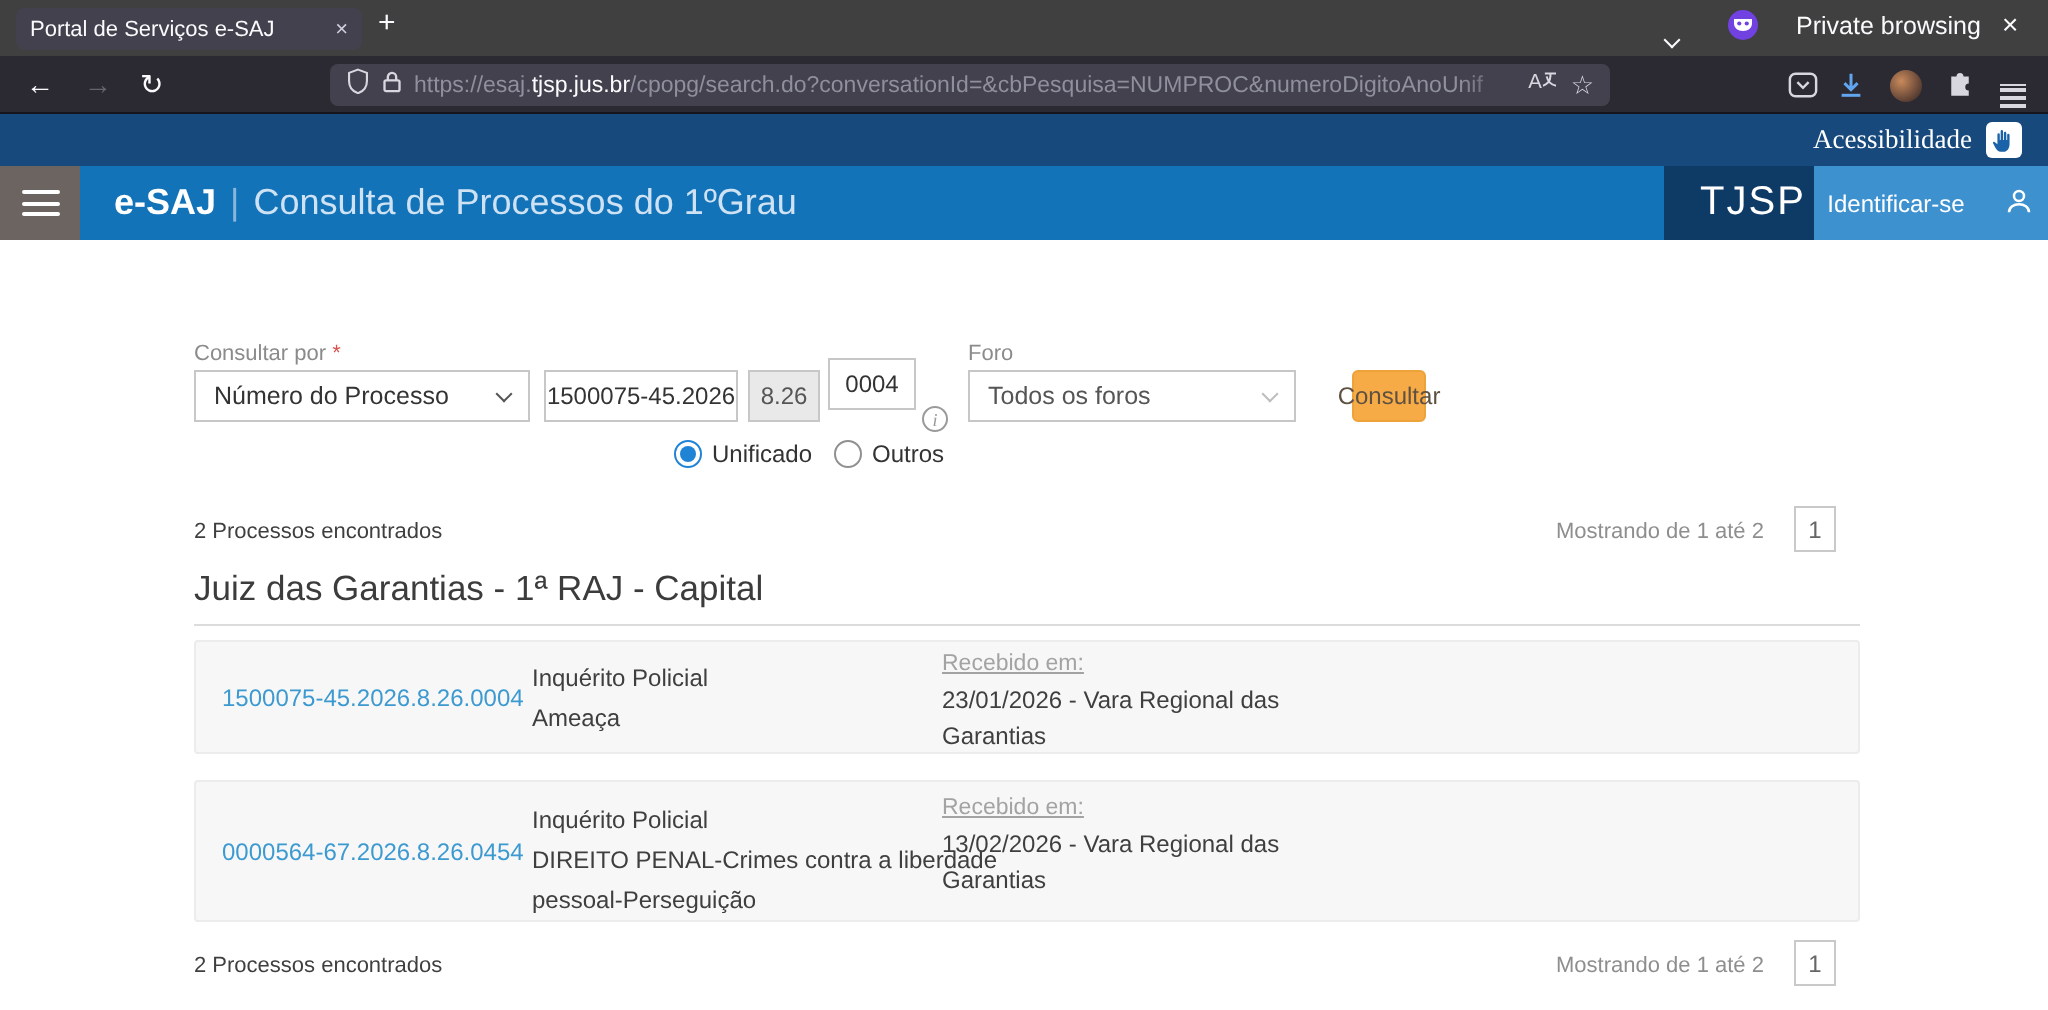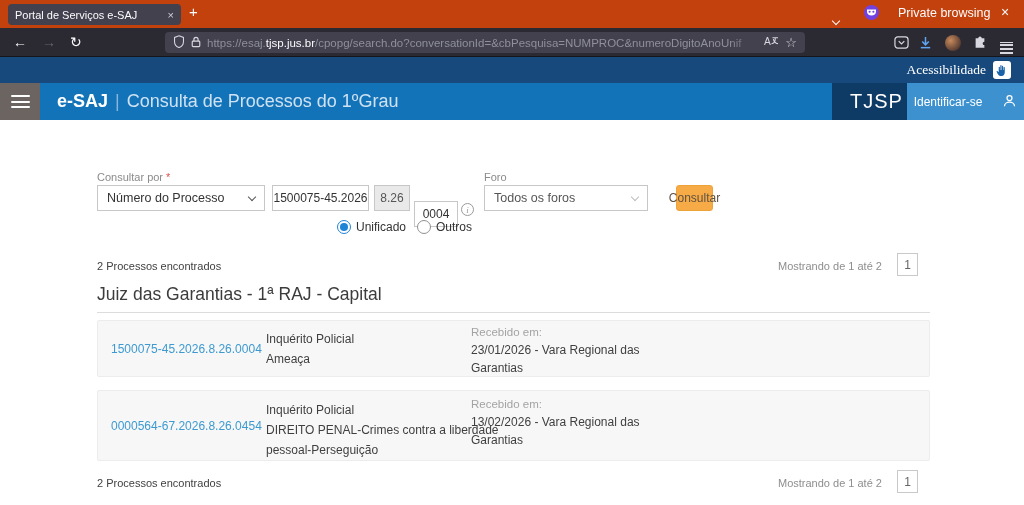--- a/index.html
+++ b/index.html
@@ -1,21 +1,21 @@
 <!DOCTYPE html>
 <html><head>
 <meta charset="utf-8">
 <style>
   * { margin:0; padding:0; box-sizing:border-box; }
   html,body { width:1024px; height:505px; overflow:hidden; background:#fff;
               font-family:"Liberation Sans", sans-serif; }
   #stage { position:relative; width:1024px; height:505px; background:#fff; }
 
   
-  #tabbar { position:absolute; left:0; top:0; width:1024px; height:28px; background:#c2410c; }
+  #tabbar { position:absolute; left:0; top:0; width:1024px; height:28px; background:#404040; }
   .tab { position:absolute; left:8px; top:4px; width:173px; height:21px; background:#42414d;
          border-radius:4px; color:#fbfbfe; font-size:11px; display:flex; align-items:center;
          padding:0 7px; gap:6px; }
   .tab-title { flex:1; white-space:nowrap; overflow:hidden; }
   .tab-close { color:#cfcede; font-size:11px; cursor:default; }
   .newtab { position:absolute; left:189px; top:3px; color:#fbfbfe; font-size:15px; }
   .tabs-chev { position:absolute; left:833px; top:10px; color:#fbfbfe; }
   .chev { display:inline-block; width:6px; height:6px; border-right:1.5px solid currentColor;
           border-bottom:1.5px solid currentColor; transform:rotate(45deg); }
   .private-badge { position:absolute; left:864px; top:5px; display:flex; align-items:center;
@@ -101,21 +101,21 @@
               color:#666; }
   .group-title { position:absolute; left:97px; top:121px; width:833px; font-size:17.5px;
                  color:#3c3c3c; padding-bottom:7px; border-bottom:1px solid #dcdcdc; }
   .card { position:absolute; left:97px; width:833px; background:#f7f7f7; border:1px solid #ececec;
           border-radius:2px; }
   .proc-link { position:absolute; left:13px; top:50%; transform:translateY(-50%); font-size:12px;
                color:#3d9ad1; }
   .class-col { position:absolute; left:168px; width:255px; font-size:12px; color:#3f3f3f;
                line-height:20px; }
   .recv-col { position:absolute; left:373px; width:175px; line-height:18px; }
-  .recv-label { font-size:11.5px; color:#a3a3a3; }
+  .recv-label { font-size:11.5px; color:#a3a3a3;text-decoration:underline; }
   .recv-text { font-size:12px; color:#3f3f3f; }
 </style>
 </head>
 <body>
 
 <div id="stage">
 
   <div id="tabbar">
     <div class="tab">
       <span class="tab-title">Portal de Serviços e-SAJ</span>
@@ -226,21 +226,21 @@
 
     <div class="flabel" style="left:97px; top:8px">
       <span>Consultar por</span> <span class="req">*</span>
     </div>
     <div class="selectbox" style="left:97px; top:22px; width:168px">
       <span>Número do Processo</span>
       <span class="chev" style="color:#555"></span>
     </div>
     <div class="inputbox" style="left:272px; top:22px; width:97px">1500075-45.2026</div>
     <div class="inputbox fixed" style="left:374px; top:22px; width:36px">8.26</div>
-    <div class="inputbox" style="left:414px; top:38px; width:44px">0004</div>
+    <div class="inputbox" style="left:414px; top:16px; width:44px">0004</div>
     <span class="info-icon" style="left:461px; top:40px">i</span>
 
     <div class="radio-row" style="left:337px; top:57px">
       <span class="radio checked"></span>
       <span class="radio-label">Unificado</span>
       <span class="radio"></span>
       <span class="radio-label">Outros</span>
     </div>
 
     <div class="flabel" style="left:484px; top:8px">Foro</div>

